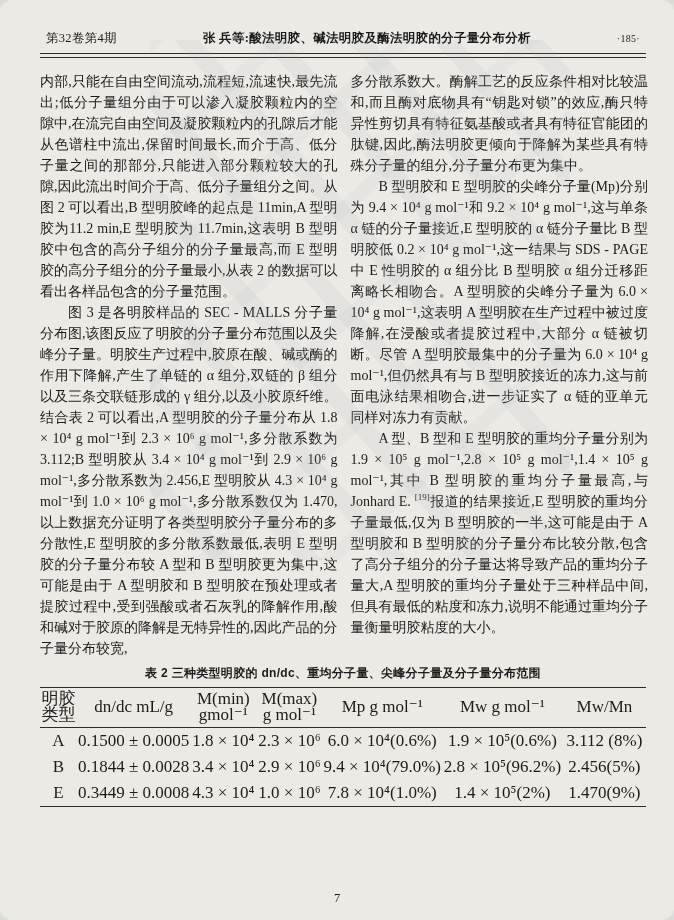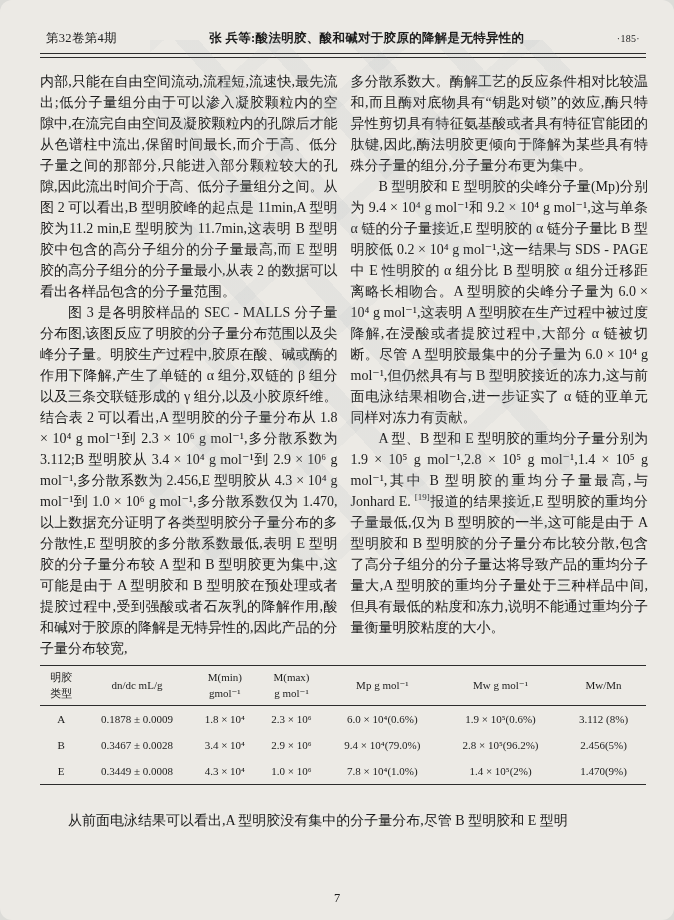--- a/index.html
+++ b/index.html
@@ -54,21 +54,21 @@
     text-align:center;
     font-family:"Liberation Sans","DejaVu Sans",sans-serif;
     font-weight:700;
     font-size:12px;
     margin-bottom:5px;
     letter-spacing:.3px;
   }
   table.mtable{
     width:100%;
     border-collapse:collapse;
-    font-size:11px;
+    font-size:17px;
     border-top:1.5px solid #2c2c2c;
     border-bottom:1.7px solid #2c2c2c;
   }
   table.mtable thead th{
     font-weight:400;
     padding:3px 1px 4px 1px;
     border-bottom:1.2px solid #2c2c2c;
     text-align:center;
     line-height:16px;
   }
@@ -86,39 +86,40 @@
 </style>
 </head>
 <body>
 
 <div class="page">
 
   <div class="watermark"></div>
 
   <header class="runhead">
     <span class="issue">第32卷第4期</span>
-    <span class="rtitle">张  兵等:酸法明胶、酸和碱对于胶原的降解是无特异性的</span>
+    <span class="rtitle">张  兵等:酸法明胶、碱法明胶及酶法明胶的分子量分布分析</span>
     <span class="pmark">·185·</span>
   </header>
 
   <div class="header-rule"></div>
 
   <main class="columns">
     <div class="col">
       <p>内部,只能在自由空间流动,流程短,流速快,最先流出;低分子量组分由于可以渗入凝胶颗粒内的空隙中,在流完自由空间及凝胶颗粒内的孔隙后才能从色谱柱中流出,保留时间最长,而介于高、低分子量之间的那部分,只能进入部分颗粒较大的孔隙,因此流出时间介于高、低分子量组分之间。从图 2 可以看出,B 型明胶峰的起点是 11min,A 型明胶为11.2 min,E 型明胶为 11.7min,这表明 B 型明胶中包含的高分子组分的分子量最高,而 E 型明胶的高分子组分的分子量最小,从表 2 的数据可以看出各样品包含的分子量范围。</p>
       <p class="indent">图 3 是各明胶样品的 SEC - MALLS 分子量分布图,该图反应了明胶的分子量分布范围以及尖峰分子量。明胶生产过程中,胶原在酸、碱或酶的作用下降解,产生了单链的 α 组分,双链的 β 组分以及三条交联链形成的 γ 组分,以及小胶原纤维。结合表 2 可以看出,A 型明胶的分子量分布从 1.8 × 10⁴ g mol⁻¹到 2.3 × 10⁶ g mol⁻¹,多分散系数为 3.112;B 型明胶从 3.4 × 10⁴ g mol⁻¹到 2.9 × 10⁶ g mol⁻¹,多分散系数为 2.456,E 型明胶从 4.3 × 10⁴ g mol⁻¹到 1.0 × 10⁶ g mol⁻¹,多分散系数仅为 1.470,以上数据充分证明了各类型明胶分子量分布的多分散性,E 型明胶的多分散系数最低,表明 E 型明胶的分子量分布较 A 型和 B 型明胶更为集中,这可能是由于 A 型明胶和 B 型明胶在预处理或者提胶过程中,受到强酸或者石灰乳的降解作用,酸和碱对于胶原的降解是无特异性的,因此产品的分子量分布较宽,</p>
     </div>
     <div class="col">
       <p>多分散系数大。酶解工艺的反应条件相对比较温和,而且酶对底物具有“钥匙对锁”的效应,酶只特异性剪切具有特征氨基酸或者具有特征官能团的肽键,因此,酶法明胶更倾向于降解为某些具有特殊分子量的组分,分子量分布更为集中。</p>
       <p class="indent">B 型明胶和 E 型明胶的尖峰分子量(Mp)分别为 9.4 × 10⁴ g mol⁻¹和 9.2 × 10⁴ g mol⁻¹,这与单条 α 链的分子量接近,E 型明胶的 α 链分子量比 B 型明胶低 0.2 × 10⁴ g mol⁻¹,这一结果与 SDS - PAGE 中 E 性明胶的 α 组分比 B 型明胶 α 组分迁移距离略长相吻合。A 型明胶的尖峰分子量为 6.0 × 10⁴ g mol⁻¹,这表明 A 型明胶在生产过程中被过度降解,在浸酸或者提胶过程中,大部分 α 链被切断。尽管 A 型明胶最集中的分子量为 6.0 × 10⁴ g mol⁻¹,但仍然具有与 B 型明胶接近的冻力,这与前面电泳结果相吻合,进一步证实了 α 链的亚单元同样对冻力有贡献。</p>
       <p class="indent"><span>A 型、B 型和 E 型明胶的重均分子量分别为 1.9 × 10⁵ g mol⁻¹,2.8 × 10⁵ g mol⁻¹,1.4 × 10⁵ g mol⁻¹,其中 B 型明胶的重均分子量最高,与 Jonhard E. </span><sup class="ref">[19]</sup><span>报道的结果接近,E 型明胶的重均分子量最低,仅为 B 型明胶的一半,这可能是由于 A 型明胶和 B 型明胶的分子量分布比较分散,包含了高分子组分的分子量达将导致产品的重均分子量大,A 型明胶的重均分子量处于三种样品中间,但具有最低的粘度和冻力,说明不能通过重均分子量衡量明胶粘度的大小。</span></p>
     </div>
   </main>
 
   <section class="table-section">
+    <div class="tcaption">表 2   三种类型明胶的 dn/dc、重均分子量、尖峰分子量及分子量分布范围</div>
     <table class="mtable">
       <colgroup>
         <col style="width:7%">
           <col style="width:18%">
           <col style="width:11%">
           <col style="width:11%">
           <col style="width:19%">
           <col style="width:20%">
           <col style="width:14%">
       </colgroup>
@@ -138,50 +139,49 @@
               <div>g mol⁻¹</div>
             </th>
           <th>Mp g mol⁻¹</th>
           <th>Mw g mol⁻¹</th>
           <th>Mw/Mn</th>
         </tr>
       </thead>
       <tbody>
         <tr>
           <td>A</td>
-          <td>0.1878 ± 0.0009</td>
+          <td>0.1500 ± 0.0005</td>
           <td>1.8 × 10⁴</td>
           <td>2.3 × 10⁶</td>
           <td>6.0 × 10⁴(0.6%)</td>
           <td>1.9 × 10⁵(0.6%)</td>
           <td>3.112 (8%)</td>
         </tr>
         <tr>
           <td>B</td>
-          <td>0.3467 ± 0.0028</td>
+          <td>0.1844 ± 0.0028</td>
           <td>3.4 × 10⁴</td>
           <td>2.9 × 10⁶</td>
           <td>9.4 × 10⁴(79.0%)</td>
           <td>2.8 × 10⁵(96.2%)</td>
           <td>2.456(5%)</td>
         </tr>
         <tr>
           <td>E</td>
           <td>0.3449 ± 0.0008</td>
           <td>4.3 × 10⁴</td>
           <td>1.0 × 10⁶</td>
           <td>7.8 × 10⁴(1.0%)</td>
           <td>1.4 × 10⁵(2%)</td>
           <td>1.470(9%)</td>
         </tr>
       </tbody>
     </table>
   </section>
 
   <div class="columns bottom">
-    <p class="col indent">从前面电泳结果可以看出,A 型明胶没有集中的分子量分布,尽管 B 型明胶和 E 型明</p>
   </div>
 
   <footer class="pfoot">
     <span>7</span>
   </footer>
 
 </div>
 
 </body></html>

